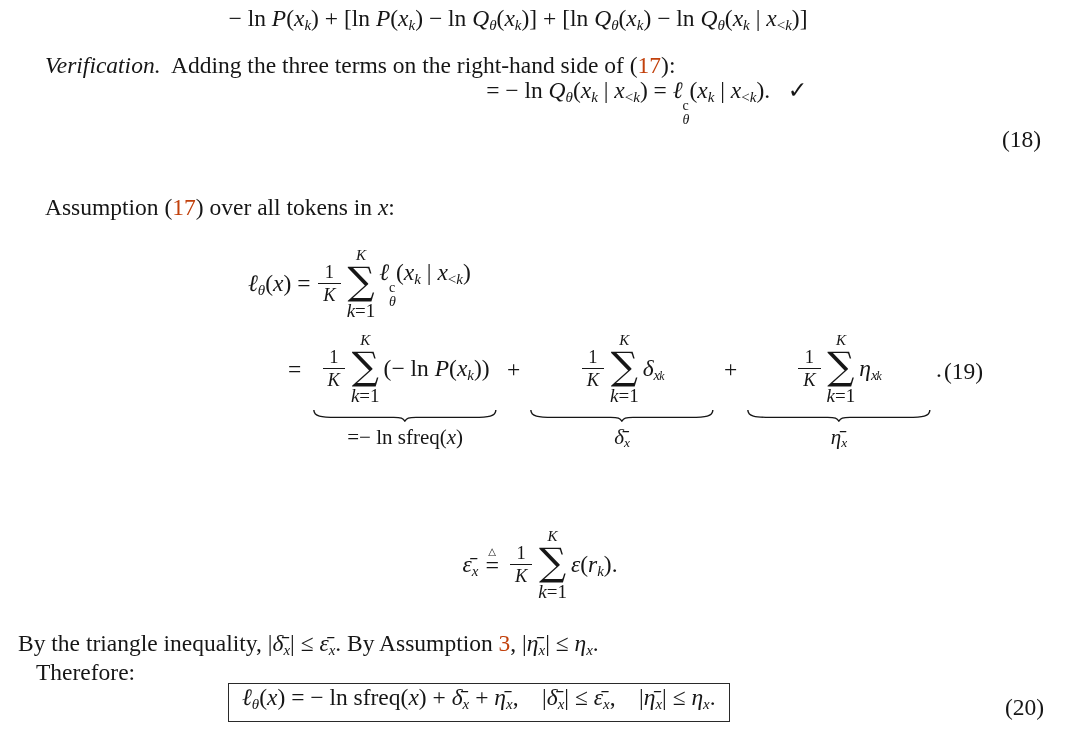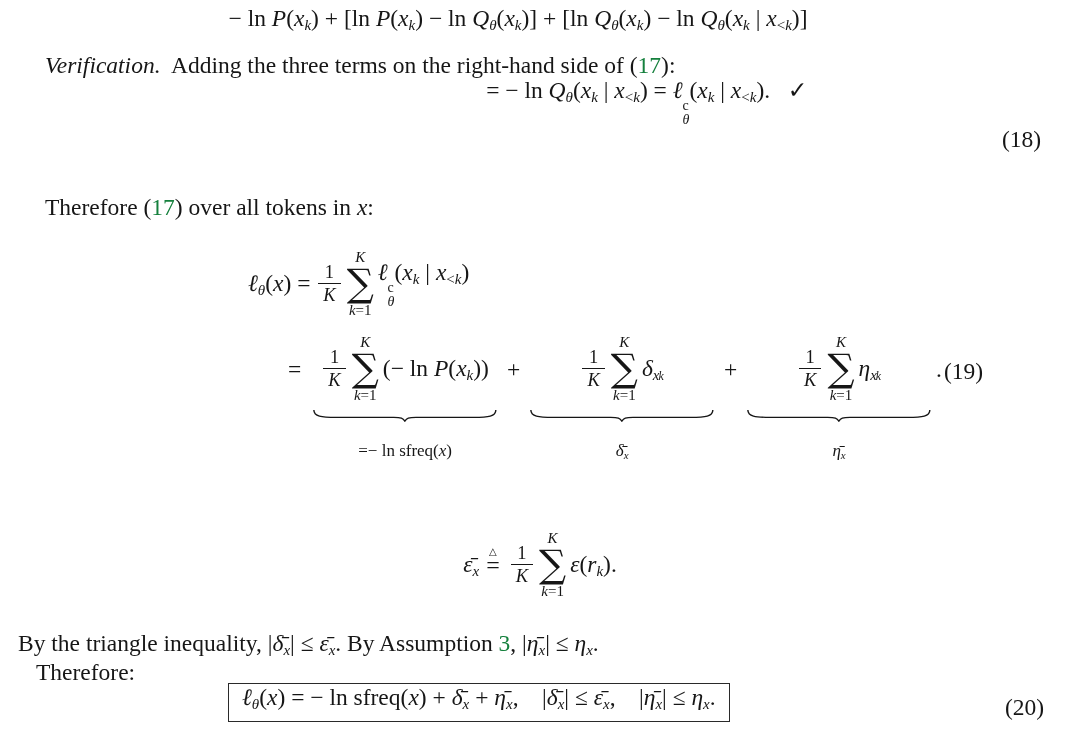--- a/index.html
+++ b/index.html
@@ -6,57 +6,57 @@
   .page {
     position:relative; width:1080px; height:744px; overflow:hidden;
     background:#ffffff; color:#161616;
     font-family:"Liberation Serif","DejaVu Serif",serif;
     font-size:23.5px;
   }
   
   .tk { white-space:pre; }
   .rm { font-style:normal; }
   .it { font-style:italic; }
-  .link { color:#15803d; cursor:pointer; }
+  .link { color:#c2410c; cursor:pointer; }
   .sub { font-size:0.64em; vertical-align:-0.25em; }
   .ssub { font-size:0.5em; vertical-align:-0.42em; margin-left:-1px; }
   
   .para { position:absolute; white-space:pre; }
   
   .eq18 { position:absolute; left:0; top:98; width:1036px; }
   .eq18-inner { width:fit-content; margin:0 auto; line-height:37px; }
   .eq18-l2 { text-align:right;margin-top:28px; }
   .eqnum { position:absolute; white-space:nowrap; }
   
   .mrow { display:flex; align-items:center; }
   .mrow > * { flex:0 0 auto; }
   .mfrac { display:inline-flex; flex-direction:column; align-items:center; line-height:1.05; margin:0 5px 0 2px; }
   .fnum { font-size:18.5px; padding:0 4px 1px; }
   .fden { font-size:18.5px; font-style:italic; border-top:1.5px solid #161616; padding:2px 5px 0; }
   .msum { display:inline-flex; flex-direction:column; align-items:center; line-height:1; margin:0 4px 0 1px; }
   .slimt { font-size:15px; font-style:italic; margin-bottom:1px; }
   .ssig { font-size:38px; line-height:0.92; font-family:"DejaVu Serif","DejaVu Sans",serif; }
-  .slimb { font-size:15px; margin-top:2px; }
+  .slimb { font-size:19px; margin-top:2px; }
   .supsub { display:inline-flex; flex-direction:column; align-items:flex-start; line-height:1; vertical-align:-0.52em; }
   .ss-top { font-size:14px; font-style:normal; }
   .ss-bot { font-size:14px; font-style:italic; margin-top:0px; }
   .deltaeq { display:inline-flex; flex-direction:column; align-items:center; line-height:1; margin:-8px 9px 0 7px; }
   .deq-top { font-size:10px; margin-bottom:-2px; }
   .deq-bot { font-size:24px; line-height:0.85; }
   
   .eq19 { position:absolute; left:248px; top:240px; }
   .eq19-l1 { height:88px; }
   .eq19-l2 { display:flex; align-items:flex-start; margin-left:40px; margin-top:2px; }
   .op { height:78px; display:flex; align-items:center; margin:0 9px; }
   .op.first { margin-left:0; margin-right:11px; }
   .op.dot { margin-left:4px; }
   .ubgroup { display:flex; flex-direction:column; align-items:center; }
   .ubcontent { display:flex; align-items:center; height:78px; }
   .ubrace { width:100%; height:13px; margin-top:1px; }
-  .ublabel { margin-top:19px; font-size:17px; white-space:pre; }
+  .ublabel { margin-top:3px; font-size:21px; white-space:pre; }
   
   .eqeps { position:absolute; left:0; right:0; top:519px; height:92px; display:flex; align-items:center; justify-content:center; }
   
   .eq20box { position:absolute; left:228px; top:683px; border:1.4px solid #2a2a2a; padding:0 13px 8px; white-space:pre; }
 </style>
 </head>
 <body>
 
 <div class="page">
 
@@ -68,21 +68,21 @@
       <div class="eq18-l2">
         <span><span class="tk rm">= − ln </span><span class="tk it">Q</span><span class="tk sub it">θ</span><span class="tk rm">(</span><span class="tk it">x</span><span class="tk sub it">k</span><span class="tk rm"> | </span><span class="tk it">x</span><span class="tk sub">&lt;</span><span class="tk sub it">k</span><span class="tk rm">) = </span><span class="tk it">ℓ</span></span><span class="supsub">
             <span class="ss-top">c</span>
             <span class="ss-bot">θ</span>
           </span><span><span class="tk rm">(</span><span class="tk it">x</span><span class="tk sub it">k</span><span class="tk rm"> | </span><span class="tk it">x</span><span class="tk sub">&lt;</span><span class="tk sub it">k</span><span class="tk rm">).   </span><span class="tk rm">✓</span></span>
       </div>
     </div>
   </div>
   <div class="eqnum" style="left:1002px; top:126px;">(18)</div>
 
-  <div class="para" style="left:45px; top:194px;"><span class="tk rm">Therefore (</span><span class="tk link">17</span><span class="tk rm">) over all tokens in </span><span class="tk it">x</span><span class="tk rm">:</span></div>
+  <div class="para" style="left:45px; top:194px;"><span class="tk rm">Assumption (</span><span class="tk link">17</span><span class="tk rm">) over all tokens in </span><span class="tk it">x</span><span class="tk rm">:</span></div>
 
   <div class="eq19">
     <div class="mrow eq19-l1">
       <span><span class="tk it">ℓ</span><span class="tk sub it">θ</span><span class="tk rm">(</span><span class="tk it">x</span><span class="tk rm">) = </span></span>
       <span class="mfrac">
           <span class="fnum">1</span>
           <span class="fden">K</span>
         </span>
       <span class="msum">
           <span class="slimt">K</span>

